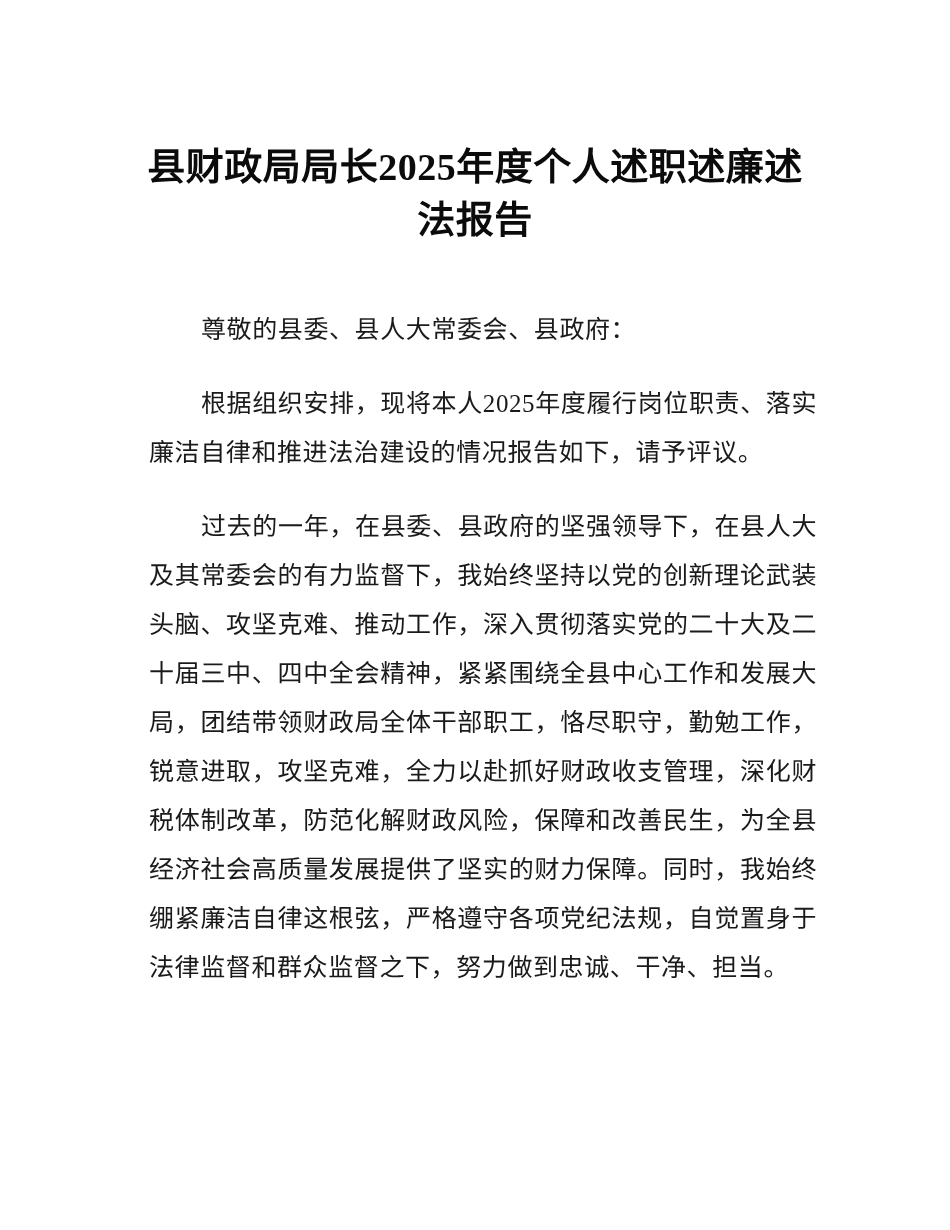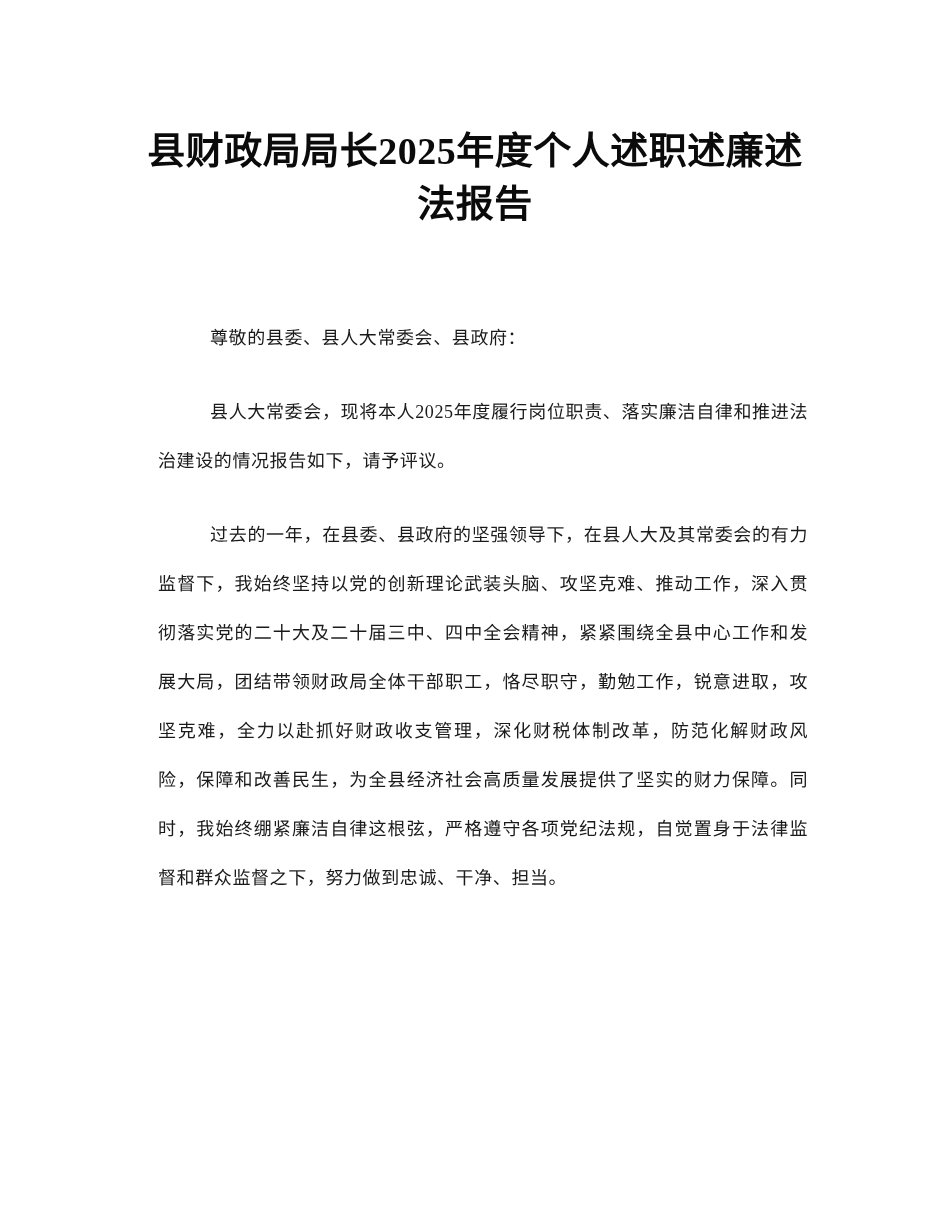--- a/index.html
+++ b/index.html
@@ -14,21 +14,21 @@
     height: 1230px;
     background: #ffffff;
     overflow: hidden;
     box-sizing: border-box;
   }
 
   
   .doc-title {
     position: absolute;
     left: 145px;
-    top: 100px;
+    top: 116px;
     width: 660px;
     text-align: center;
     font-family: "Liberation Serif", "DejaVu Serif", serif;
     font-weight: 700;
     font-size: 38px;
     line-height: 53px;
     letter-spacing: 0.5px;
     color: #0b0b0b;
     white-space: normal;
   }
@@ -36,26 +36,26 @@
   
   .body-block {
     position: absolute;
     left: 142px;
     top: 298px;
     width: 682px;
   }
 
   .para {
     font-family: "Liberation Serif", "DejaVu Serif", serif;
-    font-size: 18px;
+    font-size: 25px;
     line-height: 49px;
     color: #1a1a1a;
     text-align: justify;
     text-justify: inter-ideograph;
-    margin: 16px;
+    margin: 7px;
     letter-spacing: 0.6px;
     font-weight: 400;
   }
 
   
   .para.indent {
     text-indent: 52px;
   }
 
   
@@ -81,20 +81,20 @@
 <body>
 
 <div class="page">
 
   <h1 class="doc-title">县财政局局长2025年度个人述职述廉述法报告</h1>
 
   <div class="body-block">
 
     <p class="para indent">尊敬的县委、县人大常委会、县政府：</p>
 
-    <p class="para indent gap-sm">县人大常委会，现将本人2025年度履行岗位职责、落实廉洁自律和推进法治建设的情况报告如下，请予评议。</p>
+    <p class="para indent gap-sm">根据组织安排，现将本人2025年度履行岗位职责、落实廉洁自律和推进法治建设的情况报告如下，请予评议。</p>
 
     <p class="para indent gap-sm">过去的一年，在县委、县政府的坚强领导下，在县人大及其常委会的有力监督下，我始终坚持以党的创新理论武装头脑、攻坚克难、推动工作，深入贯彻落实党的二十大及二十届三中、四中全会精神，紧紧围绕全县中心工作和发展大局，团结带领财政局全体干部职工，恪尽职守，勤勉工作，锐意进取，攻坚克难，全力以赴抓好财政收支管理，深化财税体制改革，防范化解财政风险，保障和改善民生，为全县经济社会高质量发展提供了坚实的财力保障。同时，我始终绷紧廉洁自律这根弦，严格遵守各项党纪法规，自觉置身于法律监督和群众监督之下，努力做到忠诚、干净、担当。</p>
 
 
   </div>
 
 </div>
 
 </body></html>

